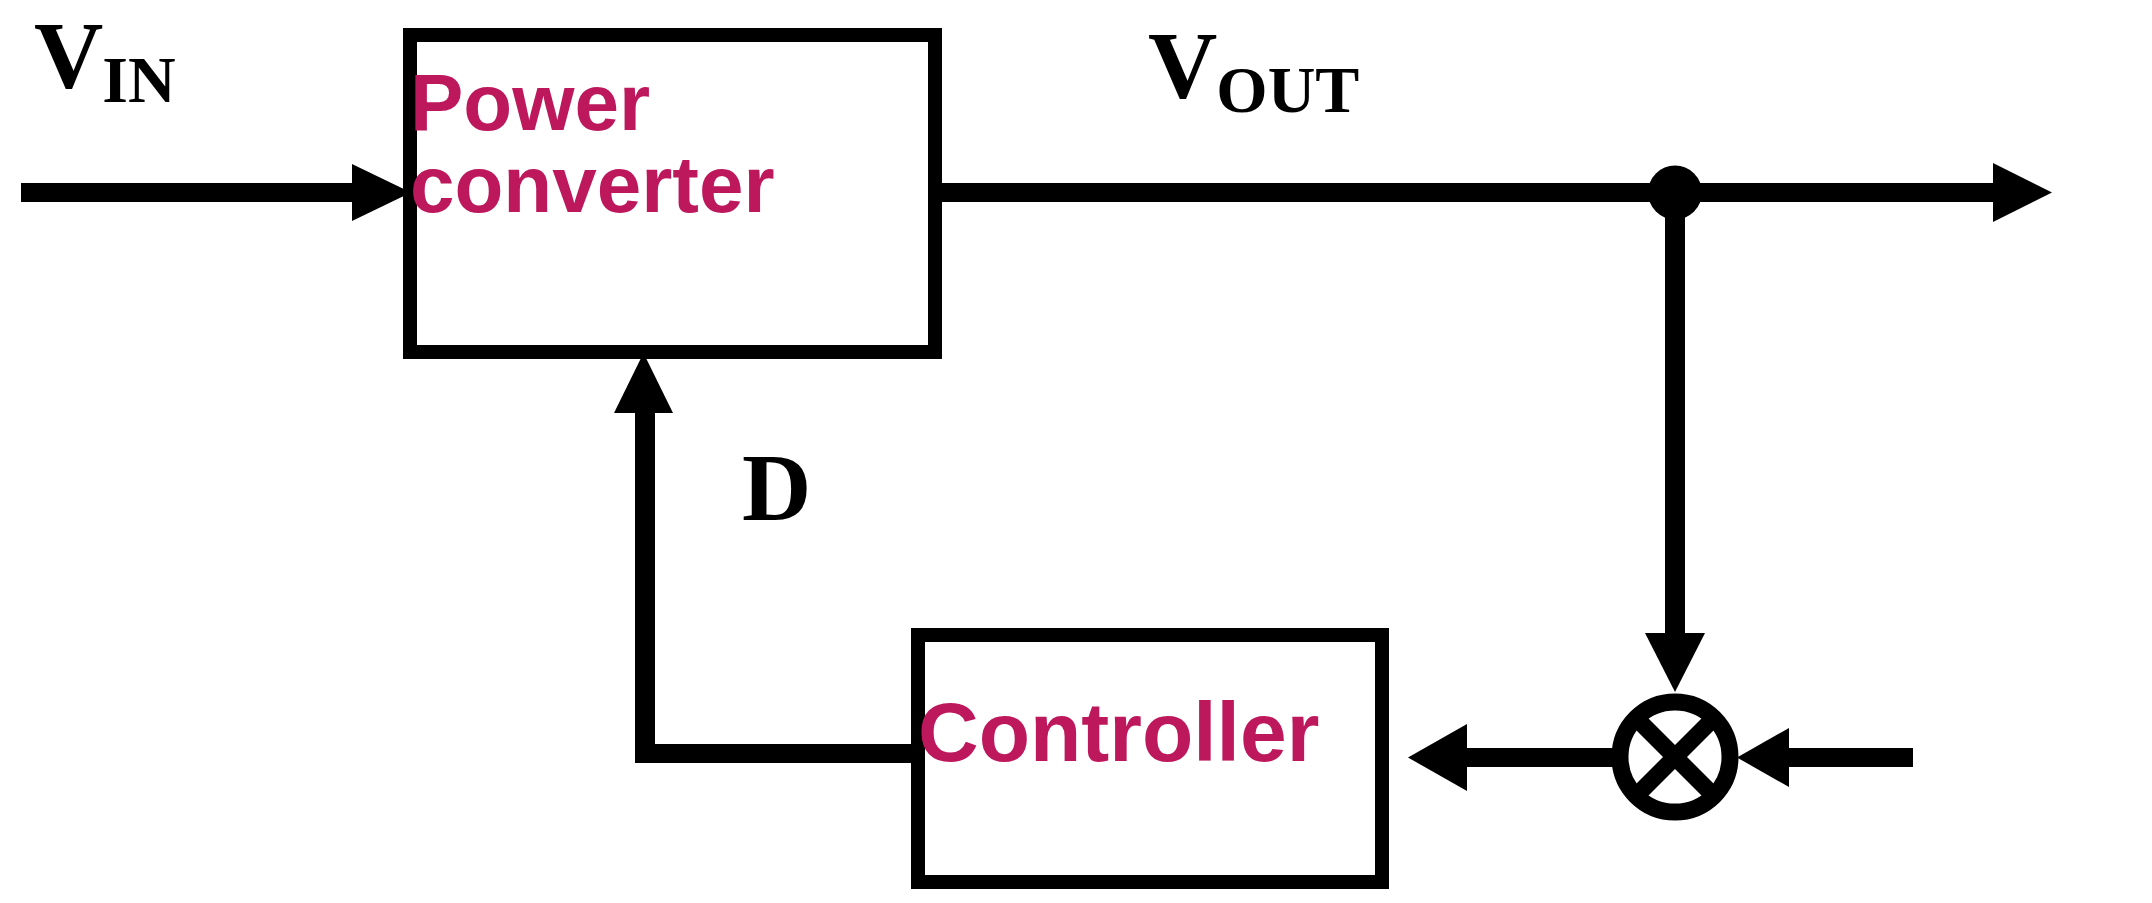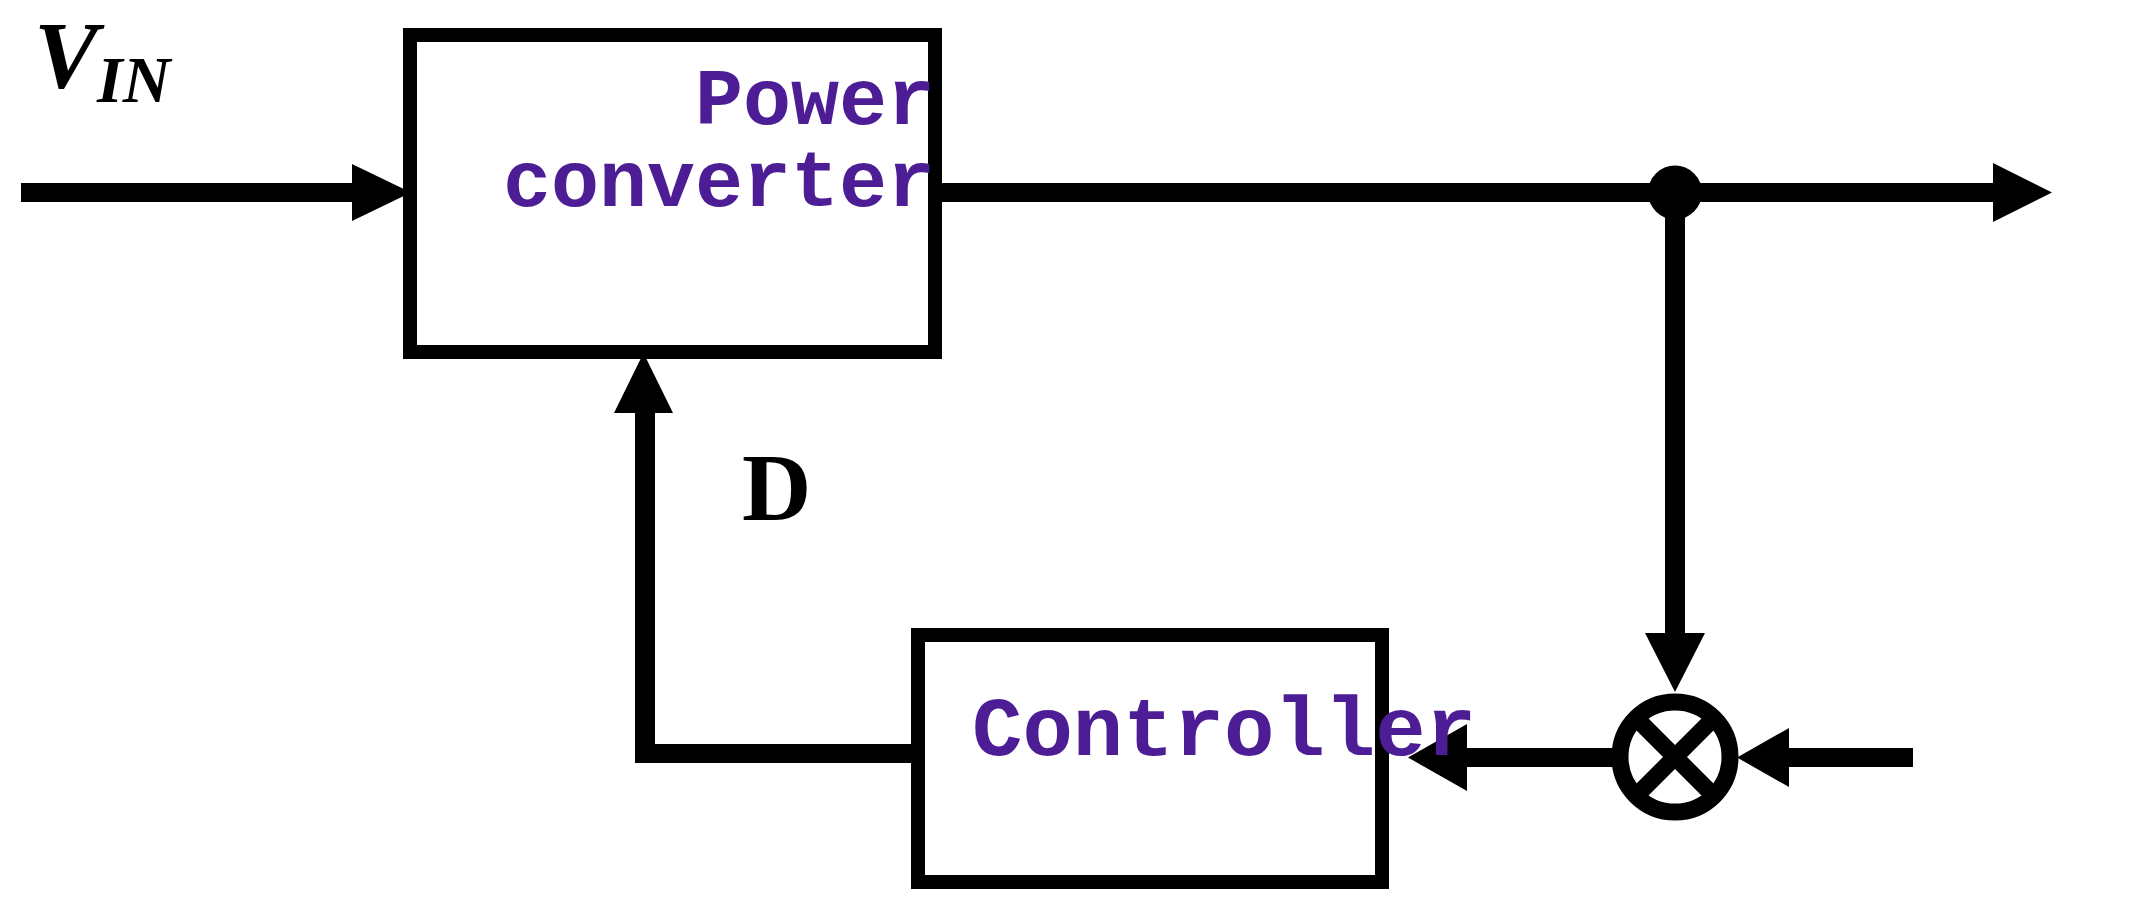--- a/index.html
+++ b/index.html
@@ -42,40 +42,40 @@
   }
   .sig-label .sub {
     font-size: 66px;
     vertical-align: baseline;
     position: relative;
     top: 14px;
     letter-spacing: 0px;
   }
   .block-label {
     position: absolute;
-    color: #4c1d95;
-    font-family: Liberation Mono, monospace;
+    color: #be185d;
+    font-family: Liberation Sans, sans-serif;
     font-weight: bold;
     font-size: 80px;
     line-height: 1.02;
-    text-align: right;
+    text-align: left;
     white-space: pre-line;
     user-select: none;
   }
   
-  #label-vin   { left: 34px;   top: 8px; font-style: italic; }
+  #label-vin   { left: 34px;   top: 8px; }
   #label-vout  { left: 1148px; top: 18px; }
   #label-vref  { left: 1876px; top: 702px; }
   #label-d     { left: 742px;  top: 440px; font-size: 96px; }
 
   #label-power-converter {
     left: 410px; top: 62px; width: 525px;
   }
   #label-controller {
-    left: 972px; top: 690px; width: 464px; font-size: 84px;
+    left: 918px; top: 690px; width: 464px; font-size: 84px;
   }
 </style>
 </head>
 <body>
 
 <div id="diagram-root">
 
   <svg id="diagram-svg" viewBox="0 0 2152 903" xmlns="http://www.w3.org/2000/svg">
 
     <g>
@@ -123,20 +123,23 @@
       <rect x="635" y="413" width="20" height="350" fill="#000"></rect>
       <polygon points="614,413 673,413 643.5,353" fill="#000"></polygon>
     </g>
 
   </svg>
 
   <div class="label sig-label" id="label-vin">
     <span>V</span><span class="sub">IN</span>
   </div>
 
+  <div class="label sig-label" id="label-vout">
+    <span>V</span><span class="sub">OUT</span>
+  </div>
 
 
   <div class="label sig-label" id="label-d">D</div>
 
   <div class="block-label" id="label-power-converter">Power
 converter</div>
 
   <div class="block-label" id="label-controller">Controller</div>
 
 </div>

